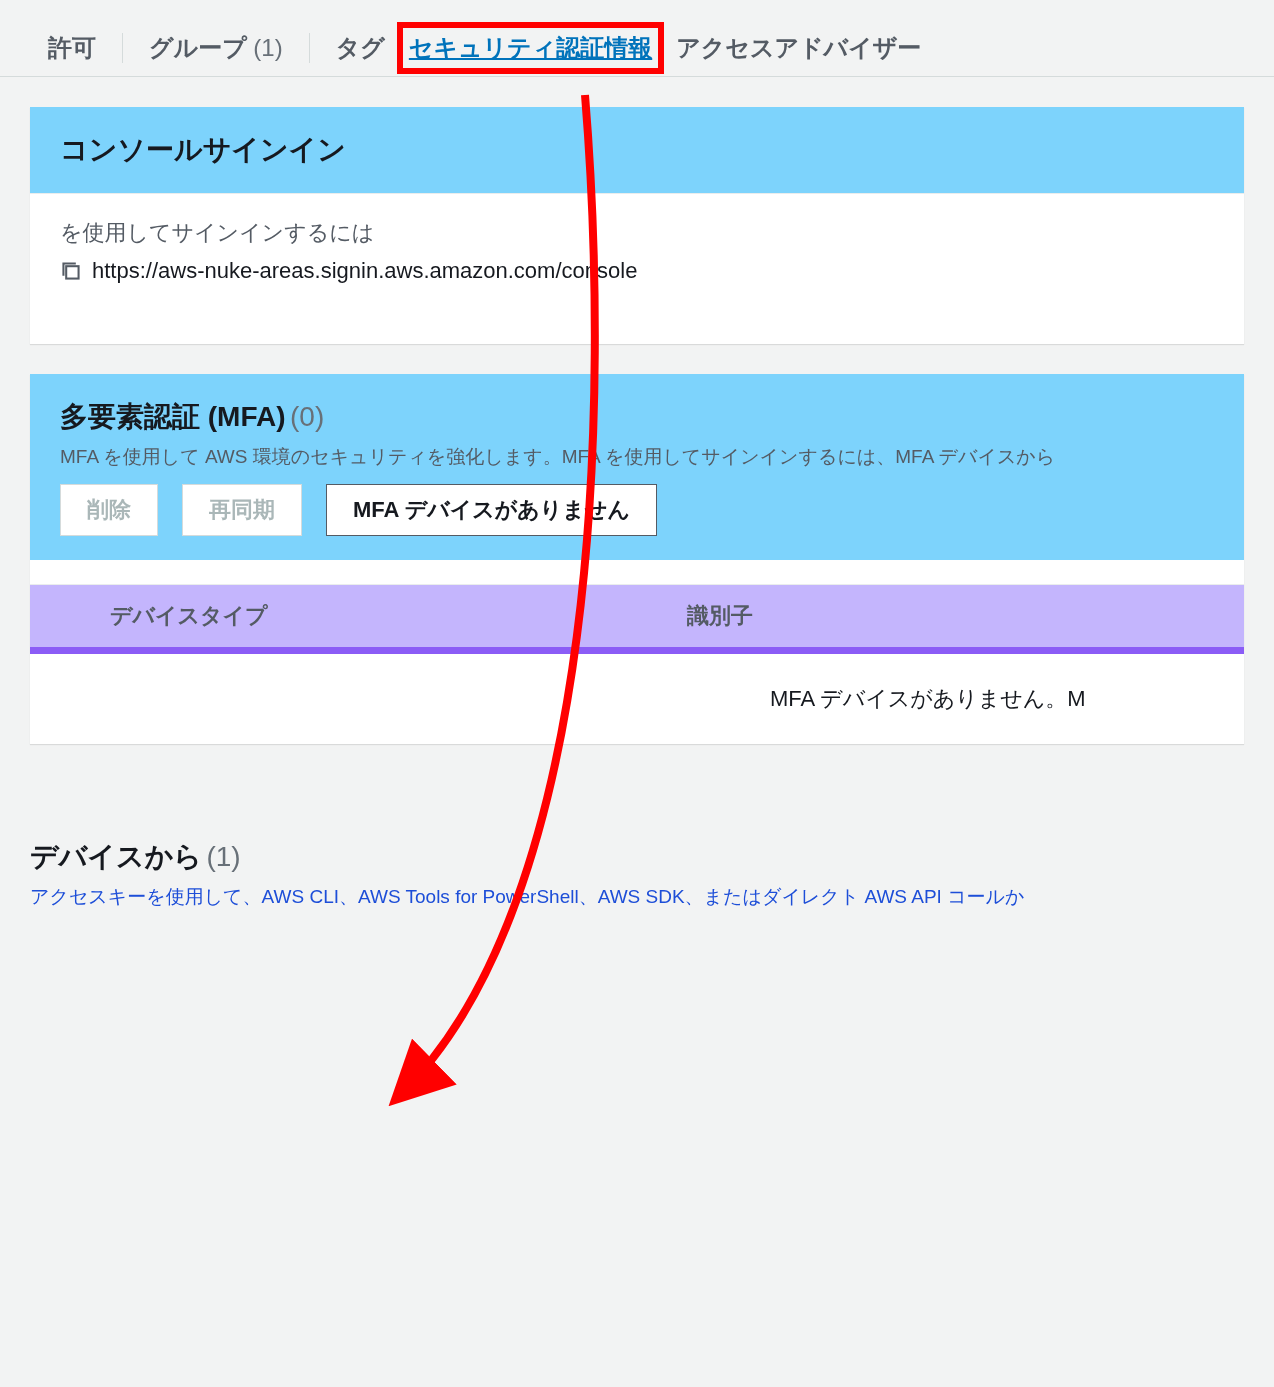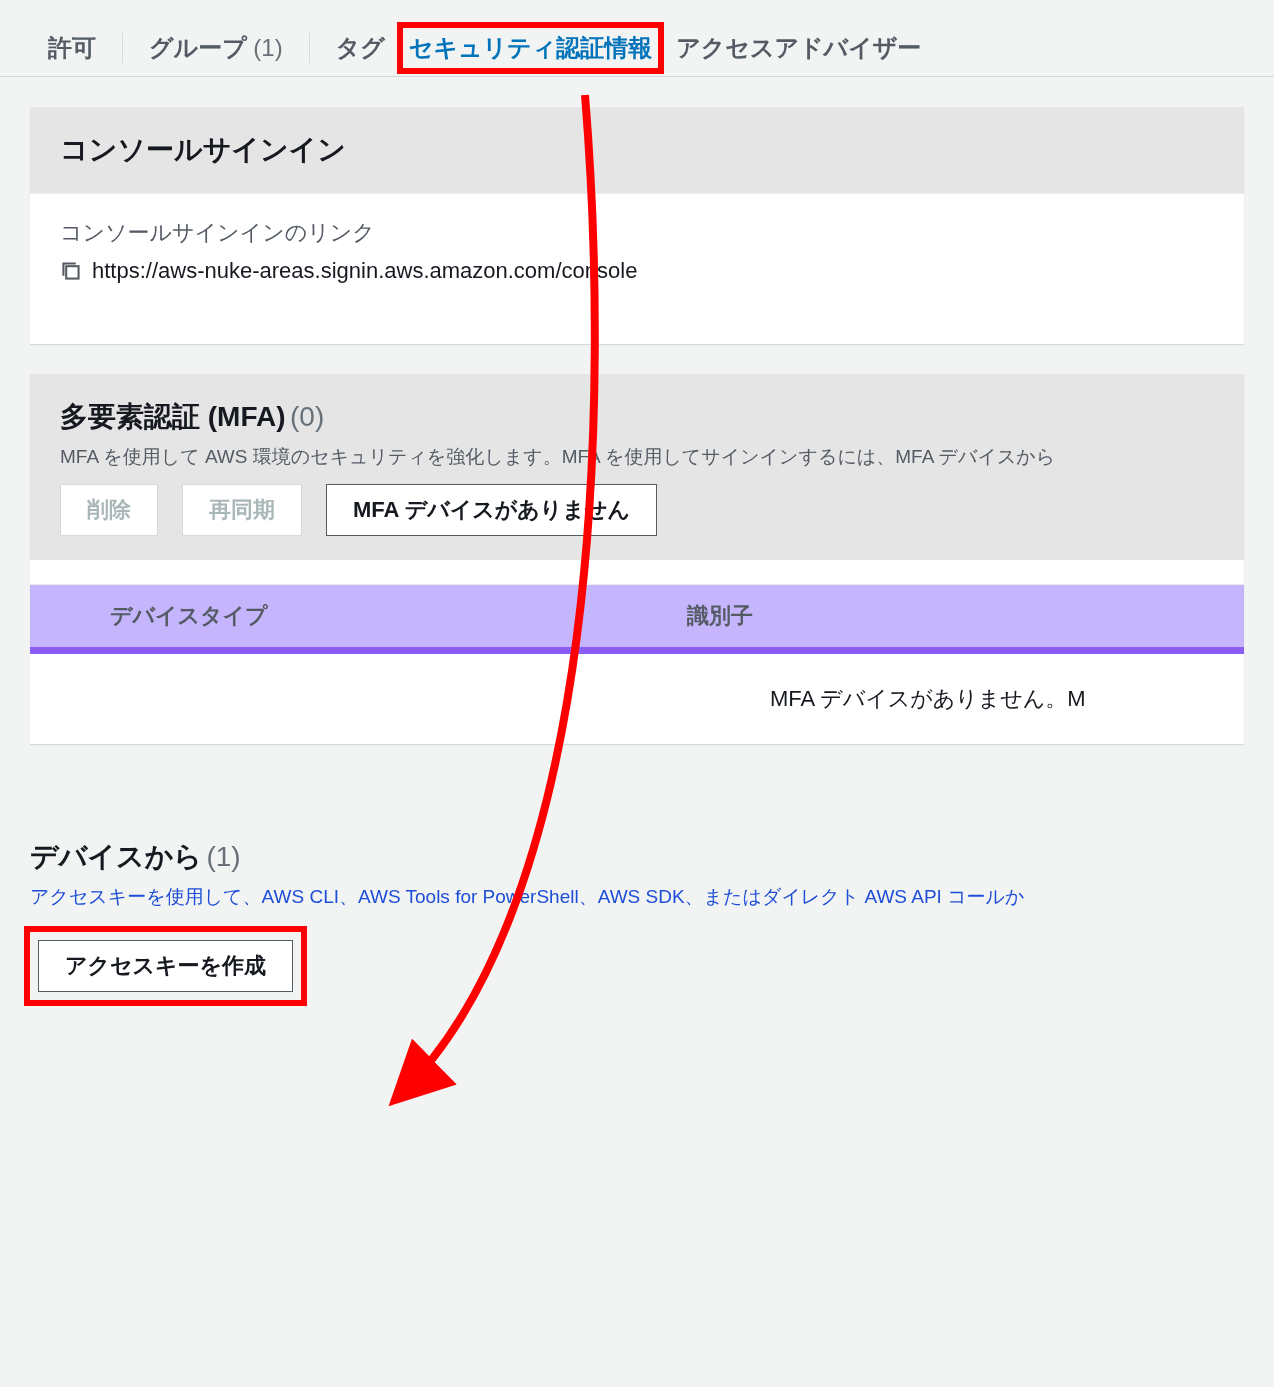--- a/index.html
+++ b/index.html
@@ -39,30 +39,31 @@
     .tab-divider {
       width: 1px;
       height: 30px;
       background: #d5dbdb;
       margin: 0 8px;
     }
     .highlight-red {
       border: 6px solid #ff0000;
       padding: 4px 6px;
       margin: -4px -6px;
+      text-decoration: underline;
     }
     .panel {
       background: #fff;
       margin: 30px 30px 0 30px;
       box-shadow: 0 1px 1px rgba(0,0,0,0.1);
     }
     .panel-header {
       padding: 24px 30px;
       border-bottom: 1px solid #eaeded;
-      background: #e5e5e5;
+      background: #7dd3fc;
     }
     .panel-title {
       font-size: 28px;
       font-weight: 700;
       color: #16191f;
       display: inline;
     }
     .panel-title-count {
       font-size: 28px;
       font-weight: 400;
@@ -185,21 +186,21 @@
   <div class="tab">タグ</div>
   <div class="tab active highlight-red">セキュリティ認証情報</div>
   <div class="tab">アクセスアドバイザー</div>
 </div>
 
 <div class="panel">
   <div class="panel-header">
     <div class="panel-title">コンソールサインイン</div>
   </div>
   <div class="panel-body">
-    <div class="field-label">コンソールサインインのリンク</div>
+    <div class="field-label">を使用してサインインするには</div>
     <div class="link-row">
       <svg class="copy-icon" viewBox="0 0 16 16" fill="none" stroke="#545b64" stroke-width="1.5">
         <rect x="4.5" y="4.5" width="9" height="9"></rect>
         <path d="M2.5 11.5 V2.5 H11.5"></path>
       </svg>
       <span>https://aws-nuke-areas.signin.aws.amazon.com/console</span>
     </div>
   </div>
 </div>
 
@@ -218,23 +219,20 @@
     <div class="table-header-cell">デバイスタイプ</div>
     <div class="table-header-cell">識別子</div>
   </div>
   <div class="table-empty">MFA デバイスがありません。M</div>
 </div>
 
 <div class="access-key-panel">
   <span class="access-key-title">デバイスから</span>
   <span class="panel-title-count">(1)</span>
   <div class="access-key-desc">アクセスキーを使用して、AWS CLI、AWS Tools for PowerShell、AWS SDK、またはダイレクト AWS API コールか</div>
-  <div class="create-key-wrapper highlight-red">
-    <button class="btn">アクセスキーを作成</button>
-  </div>
 </div>
 
 <svg class="arrow-svg">
   <defs>
     <marker id="arrowhead" markerWidth="8" markerHeight="8" refX="6" refY="4" orient="auto">
       <polygon points="0 0, 8 4, 0 8" fill="#ff0000"></polygon>
     </marker>
   </defs>
   <path d="M 585 95 C 610 400, 600 900, 400 1095" stroke="#ff0000" stroke-width="8" fill="none" marker-end="url(#arrowhead)"></path>
 </svg>

